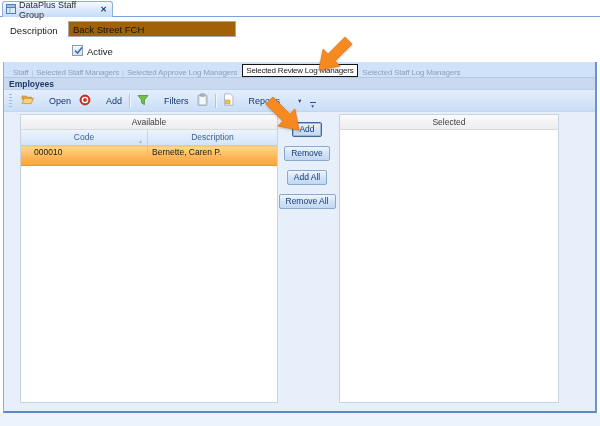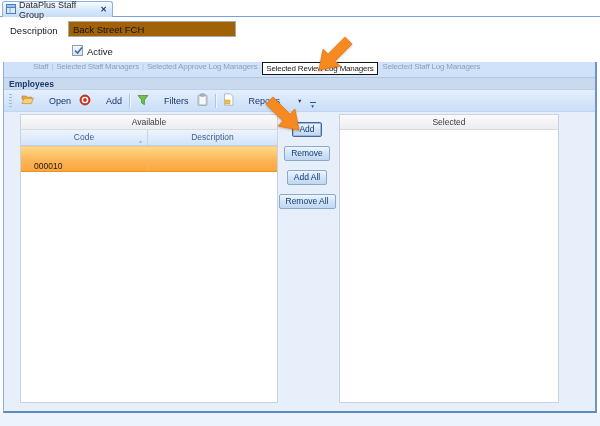--- a/index.html
+++ b/index.html
@@ -38,22 +38,22 @@
   .checkbox svg { position:absolute; left:0; top:-1px; }
   .active-label { position:absolute; left:87px; top:46px; font-size:9.5px; color:#1a1a1a; }
 
   
   .frame {
     position:absolute; left:3px; top:62px; width:594px; height:351px;
     border-left:1px solid #8fafd8; border-right:2px solid #6d94c6; border-bottom:2px solid #5f89bf;
     background:#e7effa;
   }
   .page-tabs {
-    height:15px; background:#cfe2fa; display:flex; align-items:flex-start;
-    padding-left:26px; font-size:8px; letter-spacing:-0.2px; color:#90a0b8; white-space:nowrap; overflow:hidden;
+    height:15px; background:#cfe2fa; display:flex; align-items:flex-end;
+    padding-left:6px; font-size:8px; letter-spacing:-0.2px; color:#90a0b8; white-space:nowrap; overflow:hidden;
   }
   .page-tab { padding:0 3px; cursor:default; }
   .page-tab.active {
     background:#ffffff; border:1px solid #161616; color:#222;
     padding:1px 3px; margin:0 2px;
   }
   .tab-sep { color:#b3c3d9; }
 
   .group-bar {
     height:13px; background:#c9d9ee; border-top:1px solid #b2c7e3; border-bottom:1px solid #bdd0e9;
@@ -87,21 +87,21 @@
   }
   .grid-head {
     display:flex; height:16px;
     background:linear-gradient(180deg,#ecf4fe 0%,#d3e4f8 100%);
     border-bottom:1px solid #b9cfe9; font-size:8.5px; color:#41608e;
   }
   .col-code { width:127px; position:relative; text-align:center; line-height:15px; border-right:1px solid #c2d5ec; cursor:default; }
   .sort-asc { position:absolute; right:4px; top:4px; font-size:5px; color:#a7b6cc; }
   .col-desc { flex:1; text-align:center; line-height:15px; cursor:default; }
   .grid-row {
-    display:flex; height:26px; align-items:flex-end;
+    display:flex; height:20px; align-items:flex-start;
     background:linear-gradient(180deg,#ffd887 0%,#fdb558 55%,#fba63c 100%);
     border-top:1px solid #fdc97c; border-bottom:1px solid #ee9423;
     font-size:8.5px; color:#191919; cursor:default;
   }
   .row-code { width:127px; padding-left:13px; border-right:1px solid #f2b763; }
   .row-desc { flex:1; padding-left:4px; }
 
   .xfer { position:absolute; left:277px; top:10px; width:52px; display:flex; flex-direction:column; align-items:center; }
   .xfer button {
     font-family:"Liberation Sans",sans-serif; font-size:8.5px; color:#123c71;
@@ -229,20 +229,21 @@
         <div class="col-code">
           <span>Code</span>
           <span class="sort-asc">▲</span>
         </div>
         <div class="col-desc">
           <span>Description</span>
         </div>
       </div>
       <div class="grid-row">
         <div class="row-code">000010</div>
+        <div class="row-desc">Bernette, Caren P.</div>
       </div>
     </div>
 
     <div class="xfer">
       <button class="focused">Add</button>
       <button>Remove</button>
       <button>Add All</button>
       <button>Remove All</button>
     </div>
 

